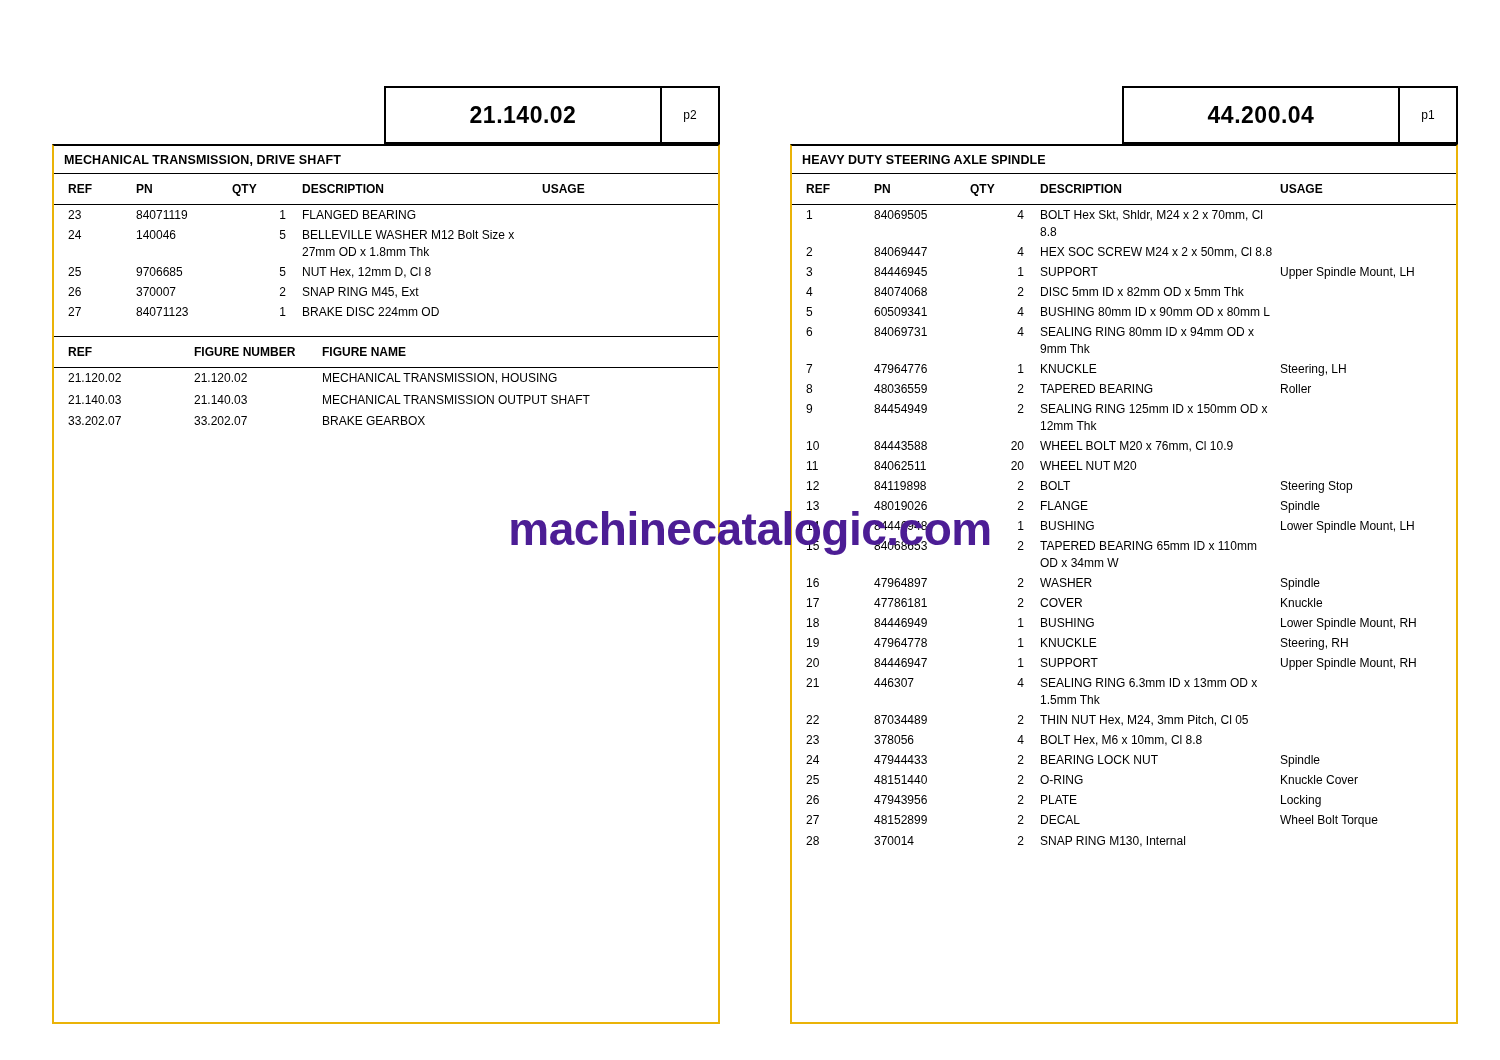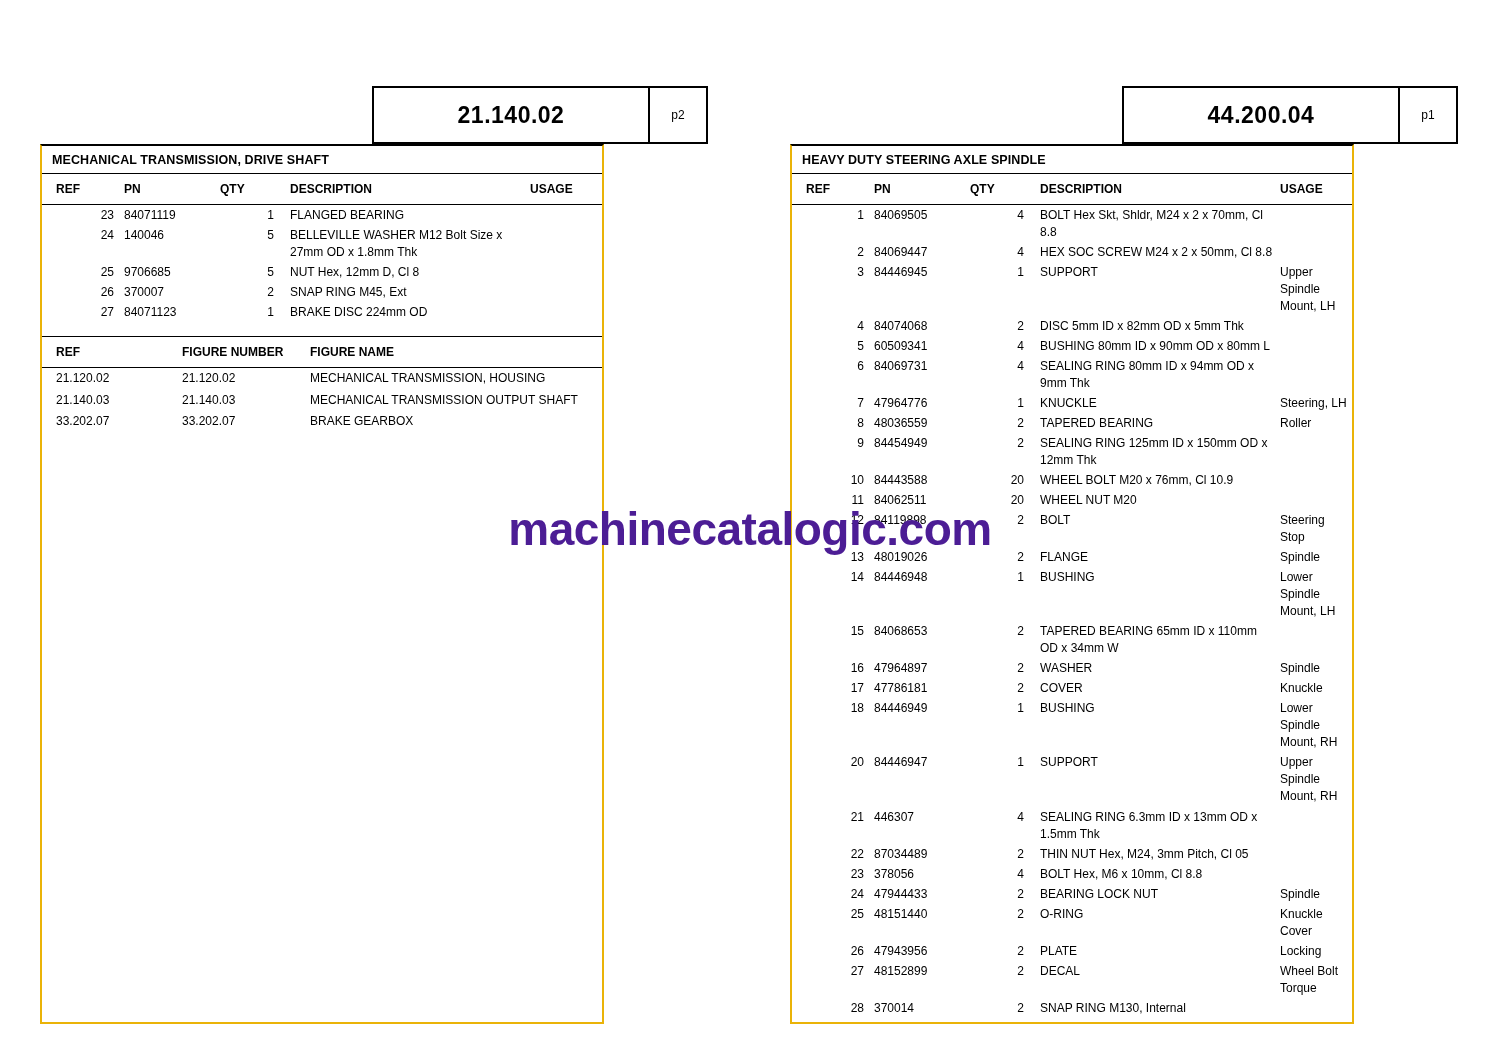--- a/index.html
+++ b/index.html
@@ -19,21 +19,21 @@
     position: absolute;
     top: 0;
     left: 0;
     width: 1500px;
     height: 1060px;
   }
   
   .panel {
     position: absolute;
   }
-  #panel-left  { left: 40px;  top: 86px; width: 668px; }
+  #panel-left  { left: 52px;  top: 86px; width: 668px; }
   #panel-right { left: 790px; top: 86px; width: 668px; }
 
   .fig-header {
     position: relative;
     height: 58px;
     margin-left: 332px;
     width: 336px;
     box-sizing: border-box;
     display: flex;
   }
@@ -55,21 +55,21 @@
     display: flex;
     align-items: center;
     justify-content: center;
     font-size: 12px;
   }
 
   .panel-body {
     border: 2px solid #eab308;
     border-top: 2px solid #000;
     box-sizing: border-box;
-    width: 564px;
+    width: 668px;
     position: relative;
   }
   #panel-left .panel-body  { height: 880px; }
   #panel-right .panel-body { height: 880px; }
 
   .section-title {
     font-size: 12.5px;
     font-weight: bold;
     padding: 7px 10px 6px 10px;
     border-bottom: 1.5px solid #000;
@@ -87,21 +87,21 @@
     text-align: left;
     padding: 8px 0 8px 0;
     border-bottom: 1.5px solid #000;
     font-size: 12px;
   }
   table.parts tbody td {
     padding: 1.5px 0 1.5px 0;
     vertical-align: top;
     line-height: 1.42;
   }
-  .col-ref  { width: 58px;  padding-left: 14px !important; text-align: right; }
+  .col-ref  { width: 58px;  padding-left: 14px !important; }
   .col-pn   { width: 96px;  padding-left: 10px !important; }
   .col-qty  { width: 54px;  text-align: right; padding-right: 12px !important; }
   .col-desc { width: 236px; padding-left: 4px !important; }
   .col-use  { width: auto;  padding-left: 4px !important; }
 
   th.col-ref  { padding-left: 14px; }
   th.col-pn   { padding-left: 10px; margin-top: 12px; }
   th.col-qty  { text-align: right; padding-right: 12px; }
   th.col-desc { padding-left: 4px; }
   th.col-use  { padding-left: 4px; }
@@ -384,20 +384,27 @@
               <td class="col-use">Knuckle</td>
             </tr>
             <tr>
               <td class="col-ref">18</td>
               <td class="col-pn">84446949</td>
               <td class="col-qty">1</td>
               <td class="col-desc">BUSHING</td>
               <td class="col-use">Lower Spindle Mount, RH</td>
             </tr>
             <tr>
+              <td class="col-ref">19</td>
+              <td class="col-pn">47964778</td>
+              <td class="col-qty">1</td>
+              <td class="col-desc">KNUCKLE</td>
+              <td class="col-use">Steering, RH</td>
+            </tr>
+            <tr>
               <td class="col-ref">20</td>
               <td class="col-pn">84446947</td>
               <td class="col-qty">1</td>
               <td class="col-desc">SUPPORT</td>
               <td class="col-use">Upper Spindle Mount, RH</td>
             </tr>
             <tr>
               <td class="col-ref">21</td>
               <td class="col-pn">446307</td>
               <td class="col-qty">4</td>

